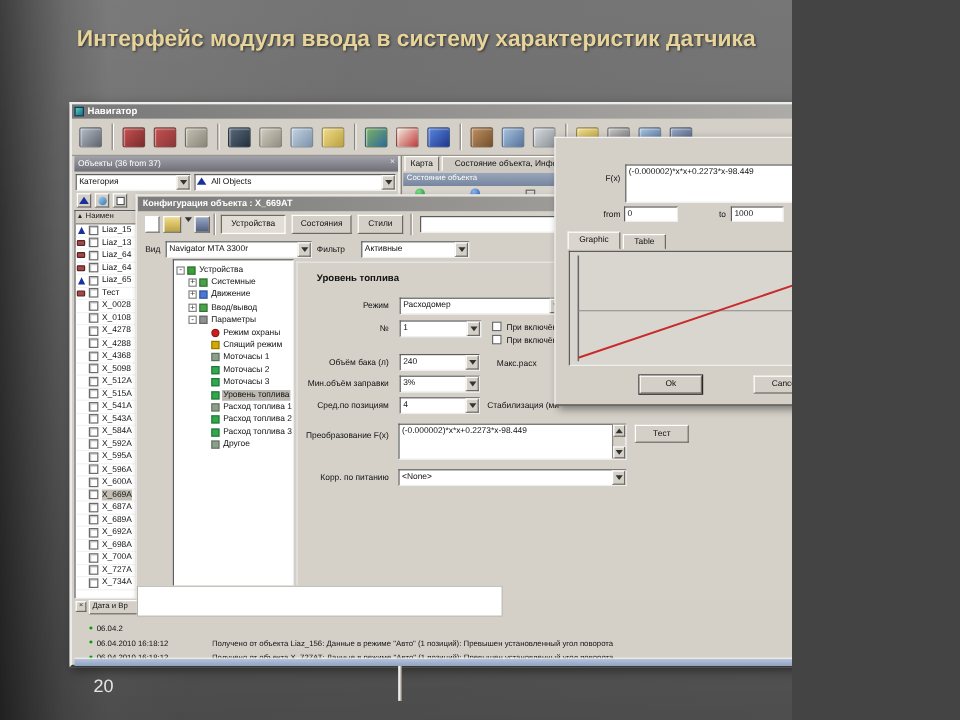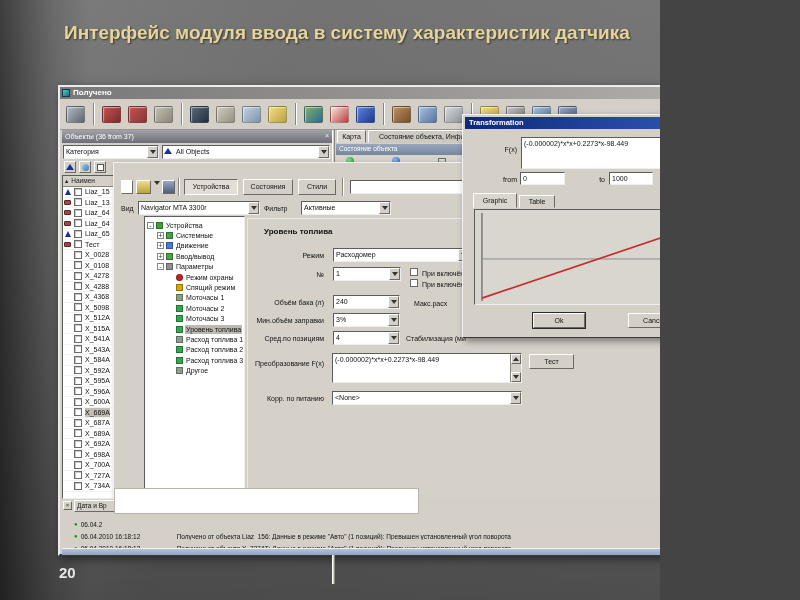--- a/index.html
+++ b/index.html
@@ -5,21 +5,21 @@
   html,body{margin:0;padding:0;background:#444;}
   *{box-sizing:border-box;font-family:"Liberation Sans",sans-serif;}
   .slide{position:relative;width:660px;height:600px;overflow:hidden;
     background:
       linear-gradient(105deg, rgba(255,255,255,.09), rgba(255,255,255,0) 38%),
       linear-gradient(180deg, rgba(255,255,255,.05) 0%, rgba(0,0,0,0) 30%, rgba(0,0,0,.30) 100%),
       linear-gradient(90deg,#202020 0px,#3c3c3c 26px,#575757 54px,#6a6a6a 90px,#6f6f6f 100%);
   }
   .slide-title{position:absolute;left:64px;top:22px;width:690px;color:#e7d49a;
     font-size:19px;font-weight:bold;line-height:1.18;text-shadow:1px 1px 2px rgba(0,0,0,.55);}
-  .page-num{position:absolute;left:59px;top:564px;color:#e6e6e6;font-size:15px;font-weight:bold;}
+  .page-num{position:absolute;left:78px;top:564px;color:#e6e6e6;font-size:15px;font-weight:normal;}
 
   
   .app{position:absolute;left:58px;top:85px;width:684px;height:471px;background:#d4d0c8;
     border:2px solid;border-color:#ececec #3a3a3a #3a3a3a #ececec;box-shadow:3px 3px 9px rgba(0,0,0,.5);}
   .tbar{position:absolute;left:0;top:0;width:680px;height:12px;display:flex;align-items:center;
     background:linear-gradient(90deg,#787878,#b4b2ae);padding:0 2px;}
   .appico{width:8px;height:8px;background:linear-gradient(135deg,#4fd0c0,#1a6a8a);border:1px solid #0c3c50;margin-right:3px;}
   .tbar-txt{color:#fff;font-size:8px;font-weight:bold;line-height:10px;white-space:nowrap;}
   .wbtns{margin-left:auto;display:flex;gap:1px;}
   .wb{width:11px;height:9px;background:#d4d0c8;border:1px solid;border-color:#fff #565656 #565656 #fff;
@@ -121,21 +121,21 @@
 <div class="slide">
   <div class="slide-title">
     <div>Интерфейс модуля ввода в систему характеристик датчика</div>
   </div>
   <div class="page-num">20</div>
 
   <div class="app">
 
     <div class="tbar">
       <span class="appico"></span>
-      <span class="tbar-txt">Получено</span>
+      <span class="tbar-txt">Навигатор</span>
       <span class="wbtns">
         <span class="wb">_</span>
         <span class="wb">□</span>
         <span class="wb">×</span>
       </span>
     </div>
 
     <div class="toolbar">
         <div class="tbicon">
           <div class="tbglyph" style="background: linear-gradient(135deg, rgb(182, 188, 198), rgb(95, 101, 110));"></div>
@@ -395,20 +395,21 @@
     <div class="tab active" style="left:277px;width:29px;">Карта</div>
     <div class="tab" style="left:308px;width:120px;">Состояние объекта, Информа</div>
     <div class="statehdr">Состояние объекта</div>
     <div class="stateicons">
       <i class="circ" style="width:8px;height:8px;background:radial-gradient(circle at 35% 35%,#7fe08f,#1e8a2e);"></i>
       <i class="circ" style="width:8px;height:8px;background:radial-gradient(circle at 35% 35%,#8fb8f0,#2a58a8);"></i>
       <i style="width:8px;height:7px;background:linear-gradient(180deg,#e8e8e8,#9a9a9a);border:1px solid #666;display:inline-block;"></i>
     </div>
 
     <div class="cfg">
+      <div class="cfgbar">Конфигурация объекта : X_669АТ</div>
 
       <div class="cbtn" style="left:7px;top:17px;width:12px;height:14px;background:#fff;"></div>
       <div class="cbtn" style="left:22px;top:17px;width:15px;height:14px;background:linear-gradient(180deg,#f0dc8c,#bca23e);"></div>
       <div style="position:absolute;left:40px;top:22px;"><i class="trid"></i></div>
       <div class="cbtn" style="left:48px;top:17px;width:13px;height:14px;background:linear-gradient(180deg,#9aa8c4,#4e5e80);"></div>
       <div class="csep" style="left:64px;top:15px;"></div>
 
       <div class="cbtn pressed" style="left:70px;top:16px;width:54px;height:16px;">Устройства</div>
       <div class="cbtn" style="left:129px;top:16px;width:50px;height:16px;">Состояния</div>
       <div class="cbtn" style="left:184px;top:16px;width:38px;height:16px;">Стили</div>
@@ -606,24 +607,20 @@
         </div>
       <div class="logsb">
         <span class="sbb" style="display:flex;align-items:center;justify-content:center;">
             <i class="triu"></i>
           </span>
       </div>
     </div>
     <div class="statusstrip"></div>
 
     <div class="dlg">
-      <div class="dlgbar">
-        <span>Transformation</span>
-        <span class="dlgx">×</span>
-      </div>
 
       <div class="flabel" style="left:28px;top:30px;width:26px;">F(x)</div>
       <div class="ftext" style="left:58px;top:22px;width:178px;height:32px;">
         <span class="fv">(-0.000002)*x*x+0.2273*x-98.449</span>
         <span class="sbcol">
           <span class="sbb">
               <i class="triu"></i>
             </span>
           <span class="sbb">
               <i class="trid"></i>

